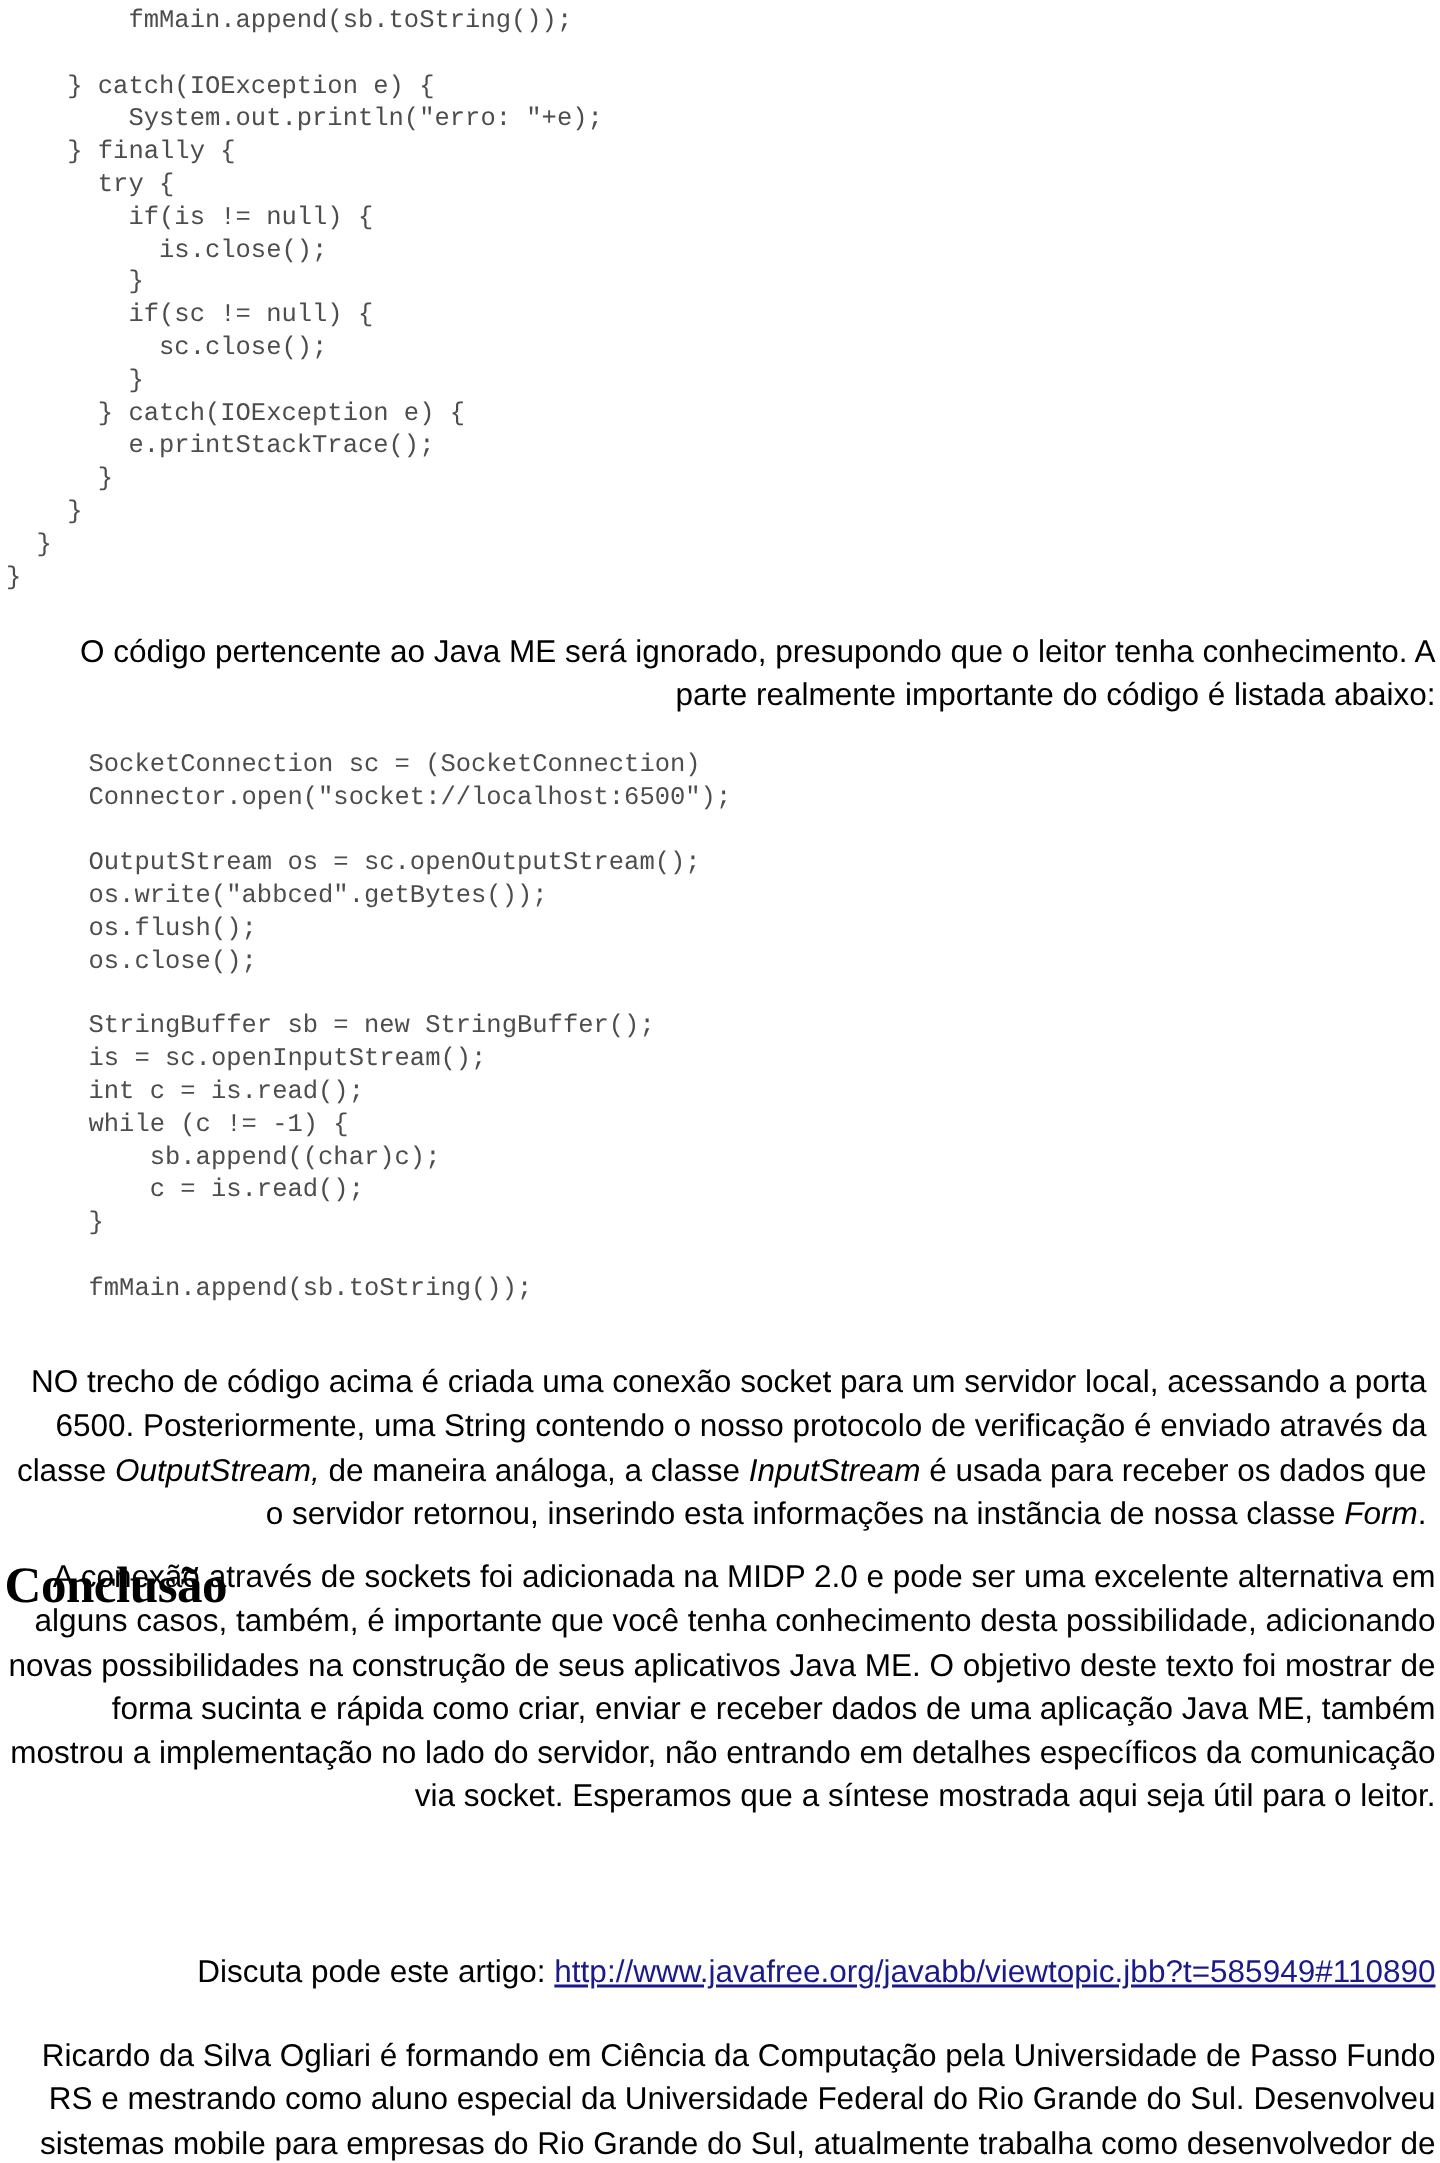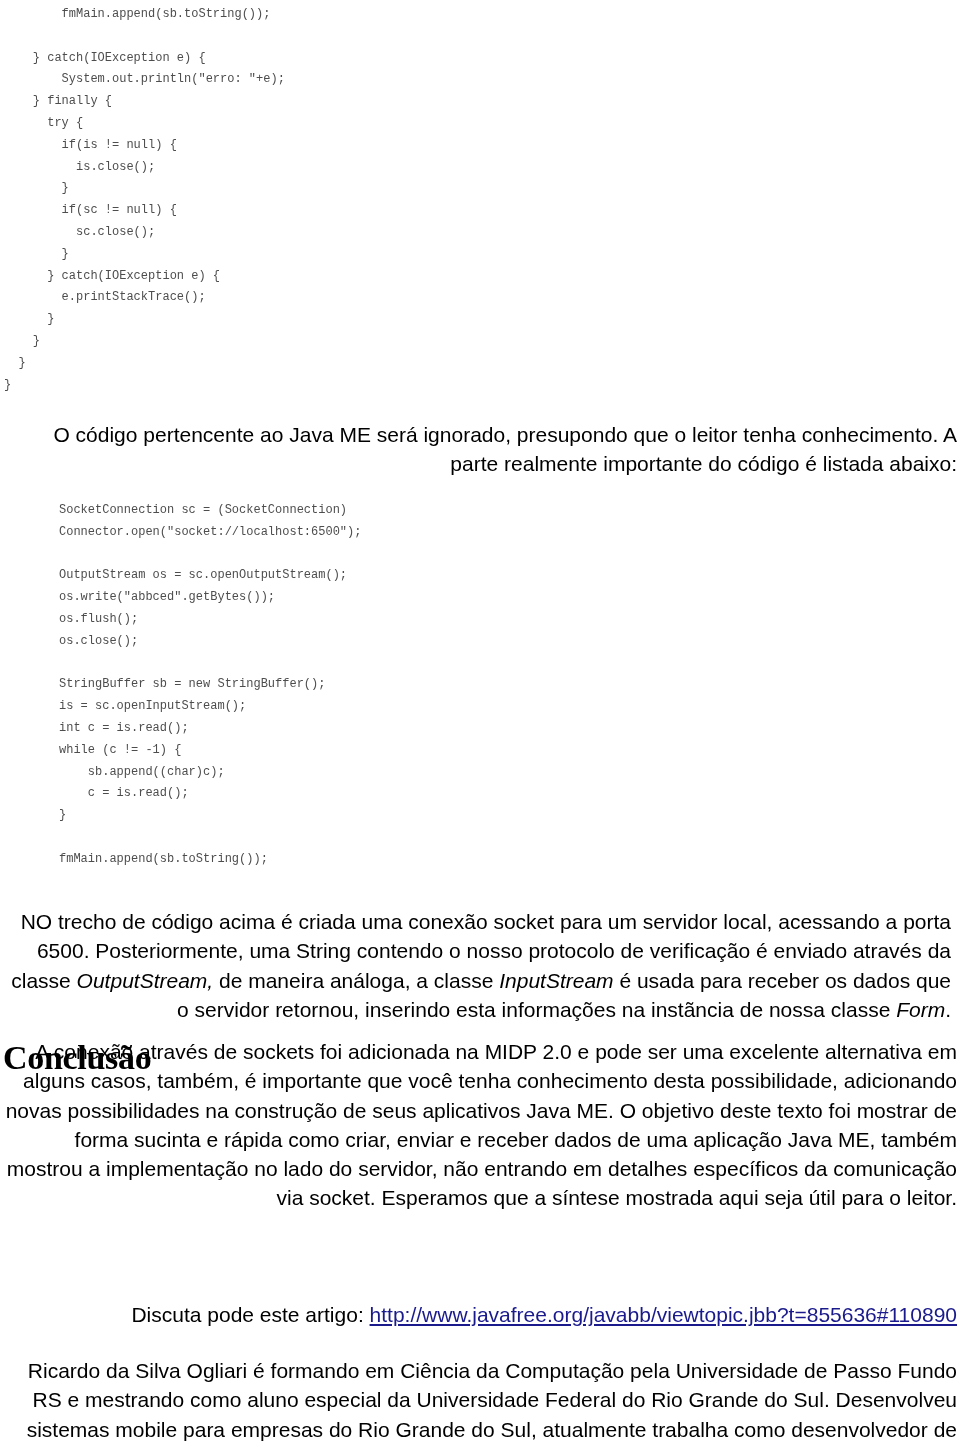--- a/index.html
+++ b/index.html
@@ -19,21 +19,21 @@
     position: relative;
     width: 960px;
     height: 1442px;
     box-sizing: border-box;
     padding: 0;
   }
 
   
   .code {
     font-family: "Liberation Mono", "DejaVu Sans Mono", monospace;
-    font-size: 12px;
+    font-size: 17px;
     line-height: 21.8px;
     color: #4d4d4d;
     white-space: pre;
     letter-spacing: 0px;
     margin: 0;
   }
   #code-block-1 {
     position: absolute;
     left: 4px;
     top: 4px;
@@ -143,17 +143,17 @@
 }
 
 fmMain.append(sb.toString());</pre>
 
   <p class="para" id="para-explain"><span>NO trecho de código acima é criada uma conexão socket para um servidor local, acessando a porta 6500. Posteriormente, uma String contendo o nosso protocolo de verificação é enviado através da classe </span><em>OutputStream,</em><span> de maneira análoga, a classe </span><em>InputStream</em><span> é usada para receber os dados que o servidor retornou, inserindo esta informações na instãncia de nossa classe </span><em>Form</em><span>.</span></p>
 
   <h2 id="heading-conclusao">Conclusão</h2>
 
   <p class="para" id="para-conclusion">A conexão através de sockets foi adicionada na MIDP 2.0 e pode ser uma excelente alternativa em alguns casos, também, é importante que você tenha conhecimento desta possibilidade, adicionando novas possibilidades na construção de seus aplicativos Java ME. O objetivo deste texto foi mostrar de forma sucinta e rápida como criar, enviar e receber dados de uma aplicação Java ME, também mostrou a implementação no lado do servidor, não entrando em detalhes específicos da comunicação via socket. Esperamos que a síntese mostrada aqui seja útil para o leitor.</p>
 
-  <p class="para" id="para-discuss"><span>Discuta pode este artigo: </span><a class="doc-link" href="#">http://www.javafree.org/javabb/viewtopic.jbb?t=855636#110890</a><span> </span></p>
+  <p class="para" id="para-discuss"><span>Discuta pode este artigo: </span><a class="doc-link" href="#">http://www.javafree.org/javabb/viewtopic.jbb?t=585949#110890</a><span> </span></p>
 
   <p class="para" id="para-bio">Ricardo da Silva Ogliari é formando em Ciência da Computação pela Universidade de Passo Fundo RS e mestrando como aluno especial da Universidade Federal do Rio Grande do Sul. Desenvolveu sistemas mobile para empresas do Rio Grande do Sul, atualmente trabalha como desenvolvedor de</p>
 
 </div>
 
 </body></html>

